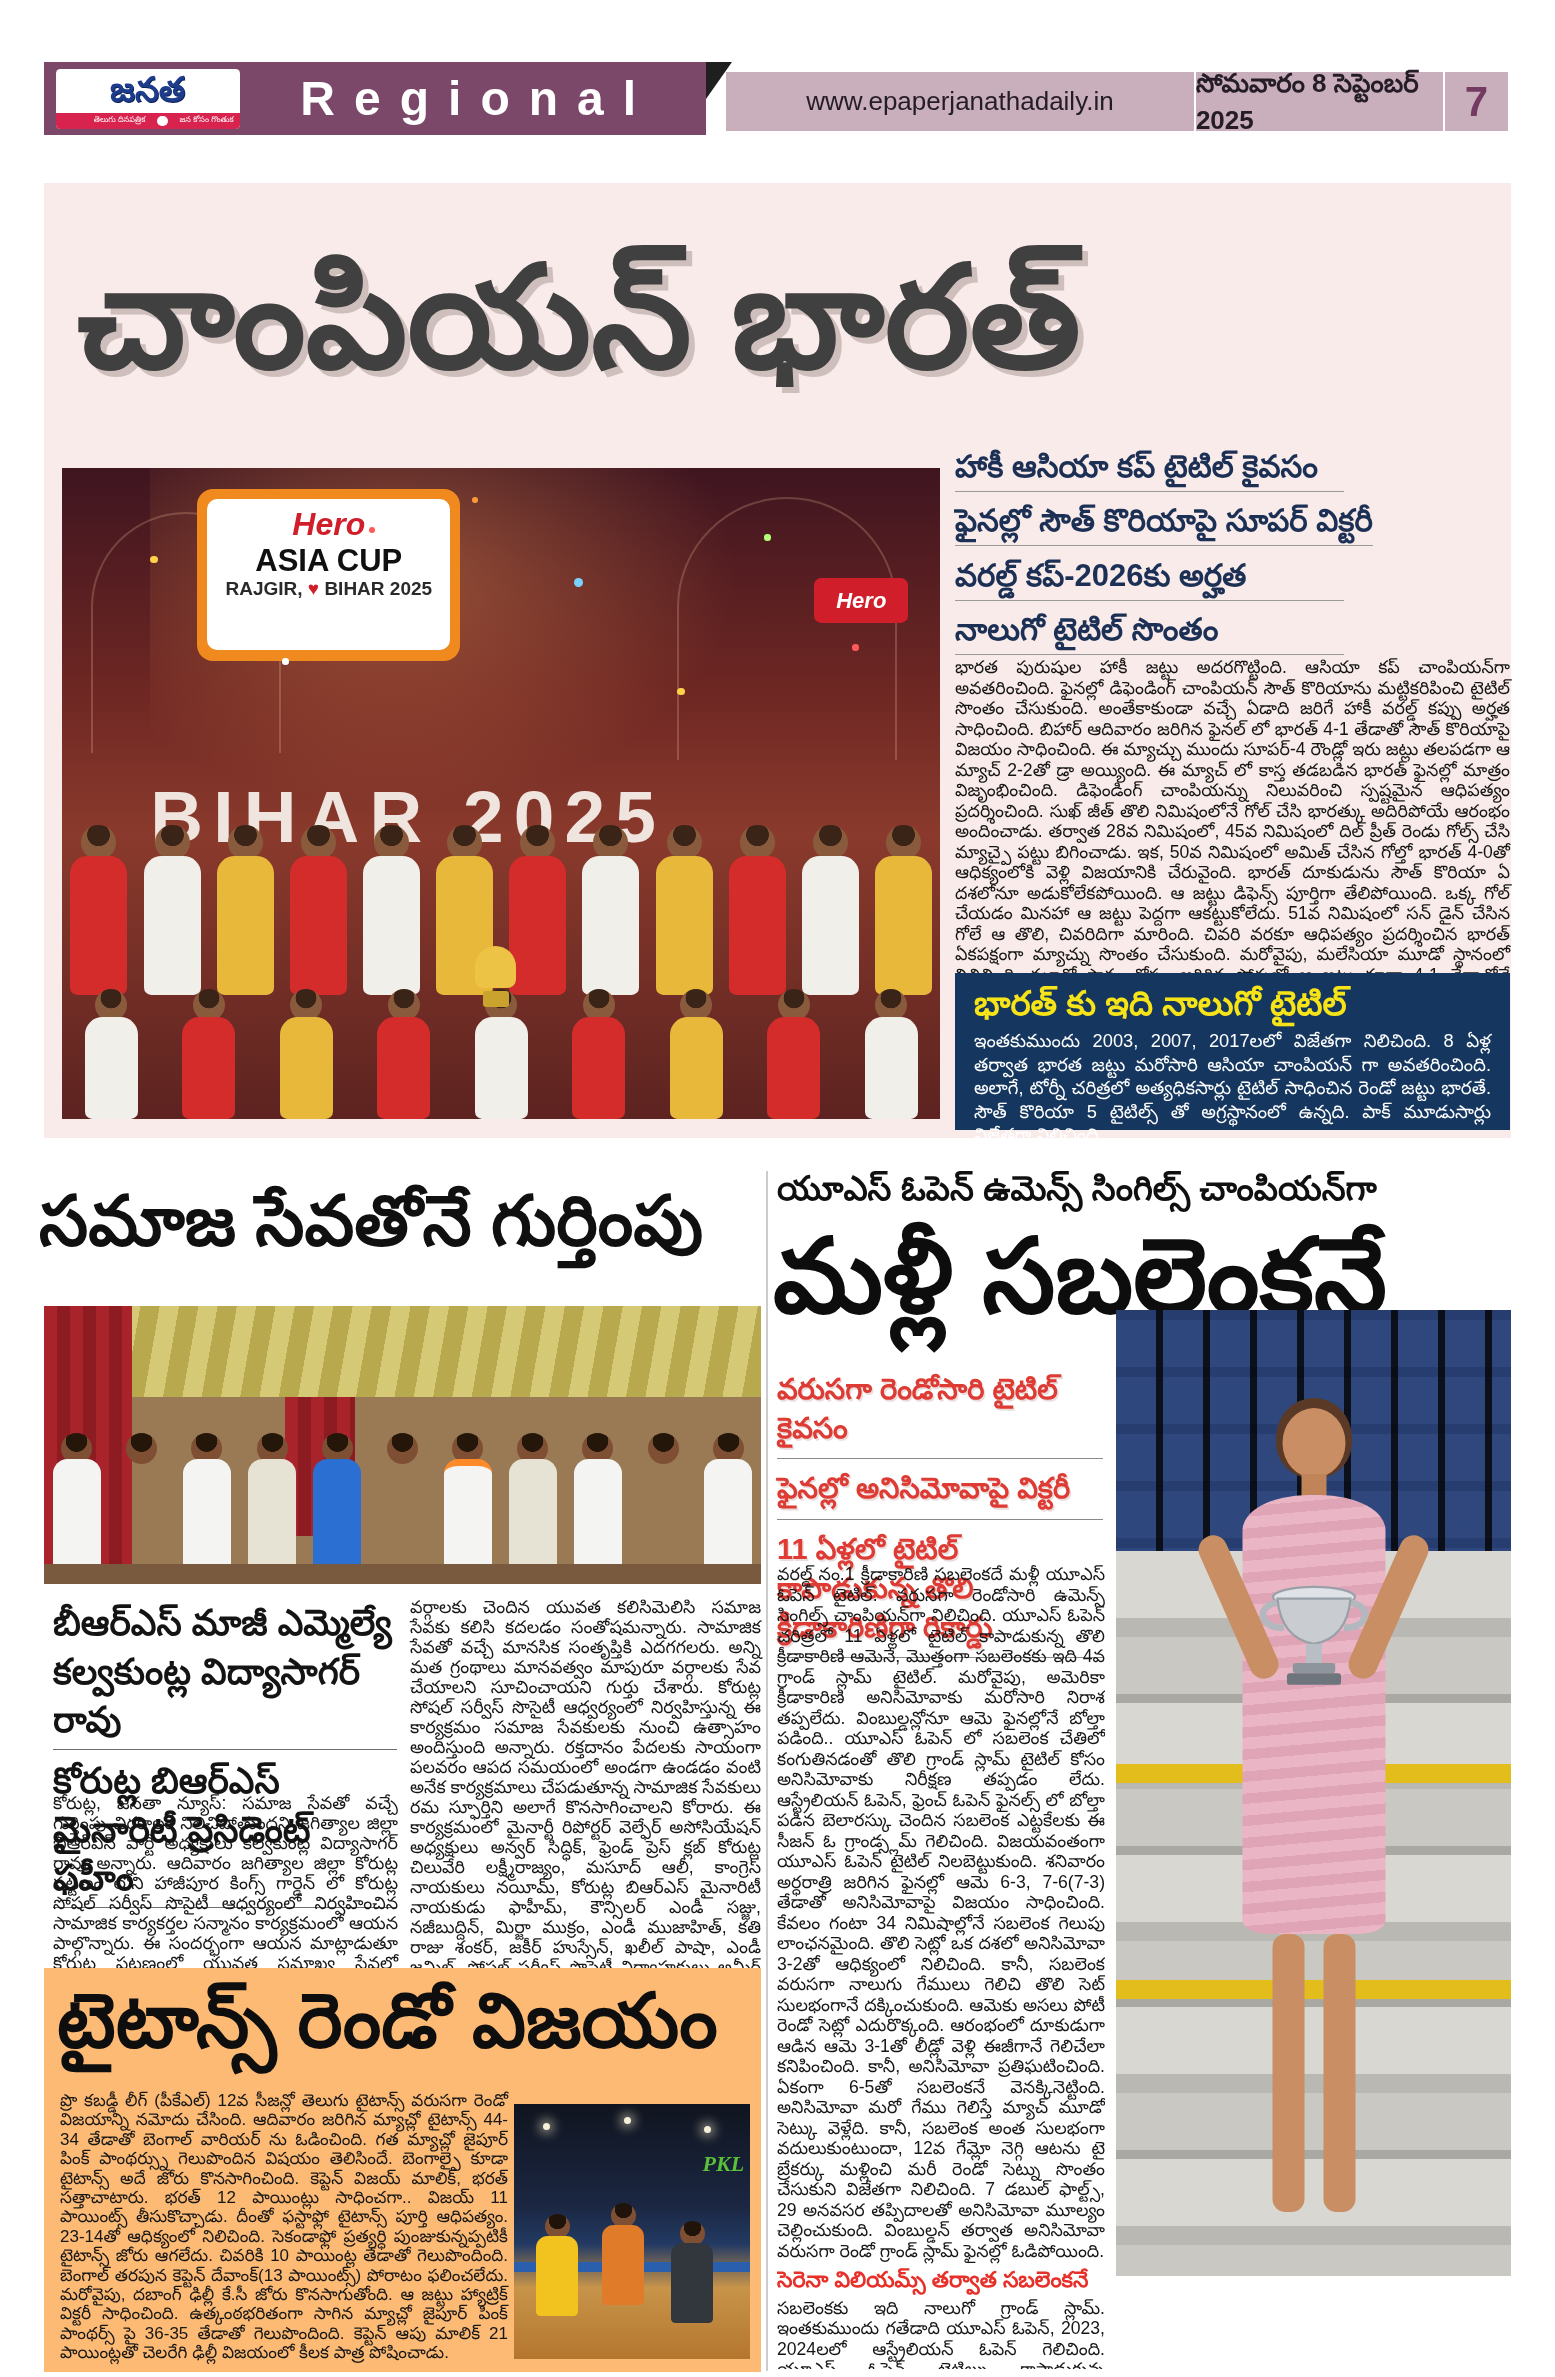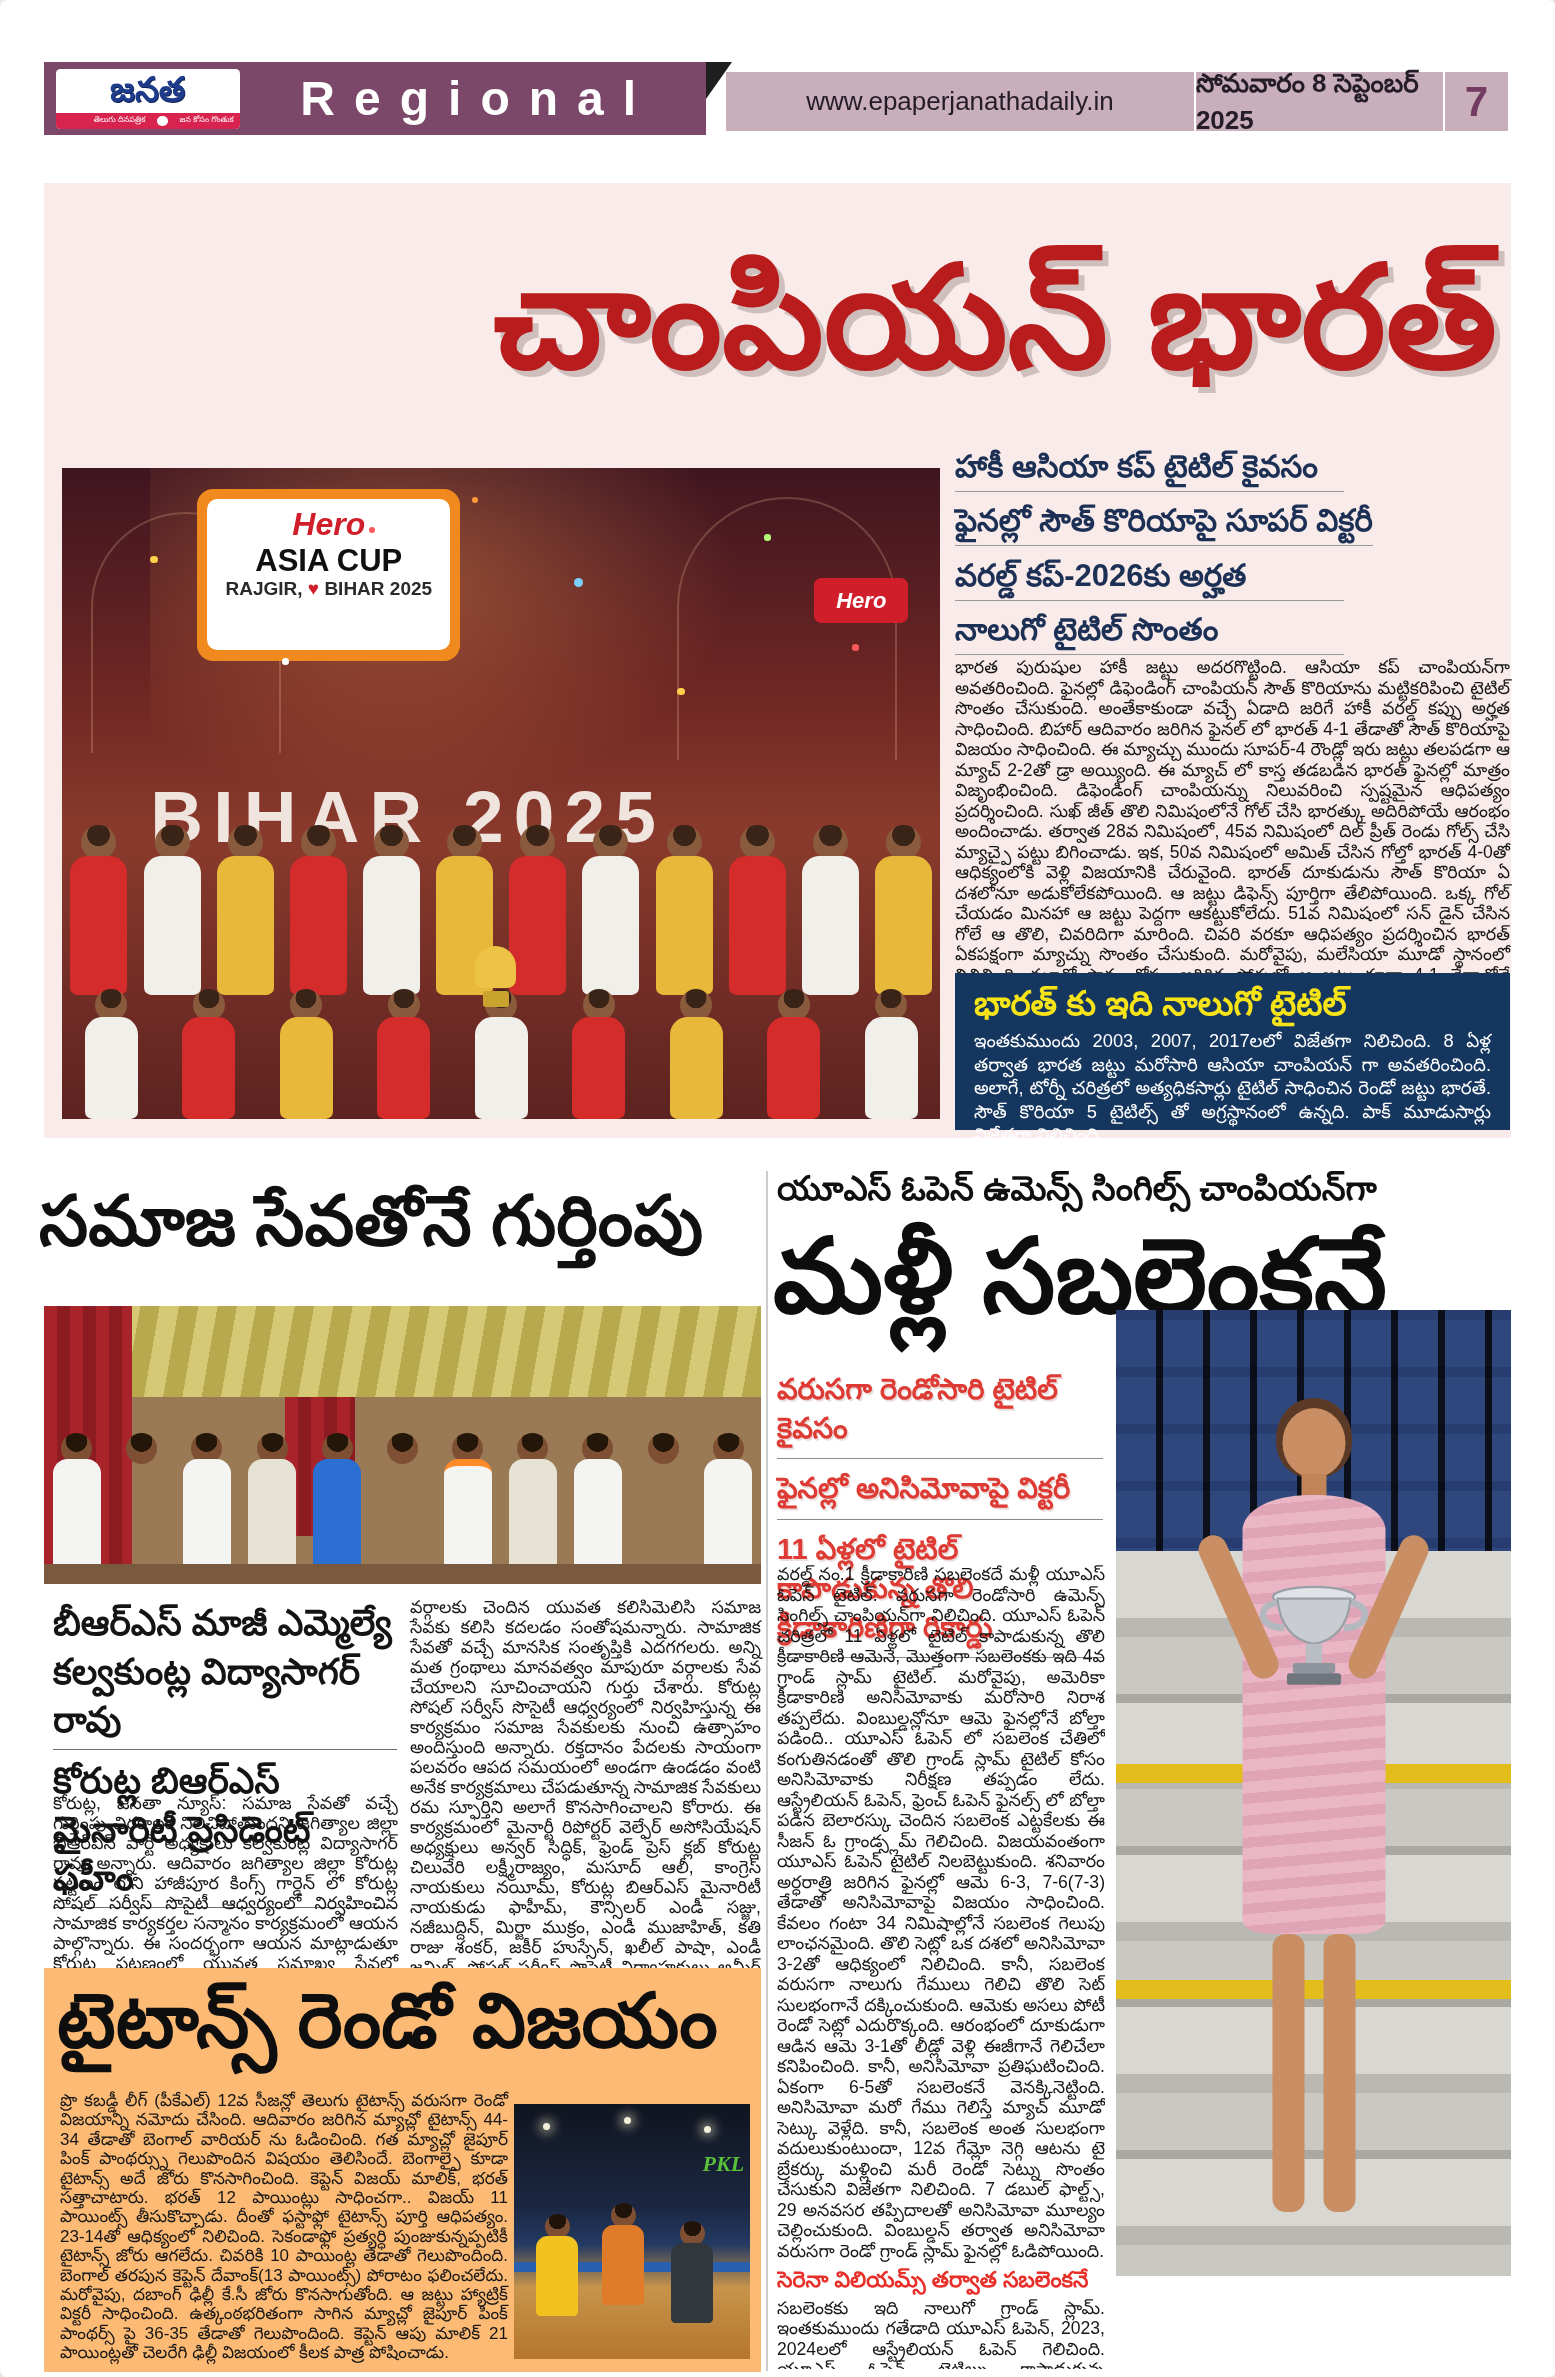--- a/index.html
+++ b/index.html
@@ -1,40 +1,40 @@
 <!DOCTYPE html>
 <html style="font-size:11.7px"><head>
 <meta charset="utf-8">
 <style>
   html,body{margin:0;padding:0;background:#e9e9e9;}
   *{box-sizing:border-box;}
   .page{
     position:relative;width:1556px;height:2377px;background:#ffffff;
     font-family:"Liberation Sans","DejaVu Sans",sans-serif;color:#161616;
-    margin:0 auto;overflow:hidden;border-radius:8px;
+    margin:0 auto;overflow:hidden;
   }
   
   .mast-left{position:absolute;left:44px;top:62px;width:662px;height:73px;background:#7b486a;}
   .logo-box{position:absolute;left:11.7px;top:6.6px;width:184px;height:60px;background:#ffffff;border-radius:4.4px;overflow:hidden;}
   .logo-text{position:absolute;left:0;right:0;top:1.5px;text-align:center;font-size:34px;font-weight:800;color:#1d3c8c;text-shadow:0.7px 0.7px 0 #0d1f52;}
   .logo-strip{position:absolute;left:0;right:0;bottom:0;height:16px;background:#d9234f;color:#ffffff;font-size:8px;display:flex;align-items:center;justify-content:space-around;padding-left:32px;}
   .logo-dot{width:10.2px;height:10.2px;border-radius:50%;background:#ffffff;}
   .section-title{position:absolute;left:220px;right:14.6px;top:0;height:73px;display:flex;align-items:center;justify-content:center;
     color:#ffffff;font-size:48px;font-weight:800;letter-spacing:19px;}
   .fold{position:absolute;left:706px;top:62px;width:0;height:0;border-top:37px solid #1f1f1f;border-right:26px solid transparent;}
   .mast-right{position:absolute;left:726px;top:72px;width:782px;height:59px;background:#c9aebc;display:flex;align-items:stretch;}
   .mr-cell{display:flex;align-items:center;justify-content:center;color:#241c26;}
   .mr-url{flex:0 0 468px;font-size:26px;}
   .mr-date{flex:1 1 auto;font-size:26px;font-weight:700;}
   .mr-page{flex:0 0 63px;font-size:42px;font-weight:800;color:#733a62;}
   .mr-div{width:2.2px;background:#ffffff;}
   
   .hockey-box{position:absolute;left:44px;top:183px;width:1467px;height:955px;background:#f8ebe9;}
-  .hockey-headline{position:absolute;left:33px;top:38px;width:1420px;font-size:143px;line-height:1.35;font-weight:800;color:#b91c1c;
-    white-space:nowrap;text-shadow:5.9px 5.9px 0 rgba(130,110,110,.35);text-align:right;}
+  .hockey-headline{position:absolute;left:33px;top:38px;width:1420px;font-size:143px;line-height:1.35;font-weight:800;color:#404040;
+    white-space:nowrap;text-shadow:5.9px 5.9px 0 rgba(130,110,110,.35);}
   .hockey-photo{position:absolute;left:18.3px;top:285px;width:878px;height:651px;overflow:hidden;
     background:linear-gradient(180deg,#3f1520 0%,#6e2723 34%,#8a3a2c 56%,#5d2320 100%);}
   .glow{position:absolute;left:10%;top:0;width:70%;height:55%;background:radial-gradient(ellipse at 40% 30%,rgba(255,160,90,.38),transparent 65%);}
   .arch{position:absolute;border:2.9px solid rgba(255,215,170,.22);border-bottom:none;border-radius:124px 124px 0 0;}
   .arch.a1{left:29px;top:44px;width:190px;height:241px;}
   .arch.a2{left:615px;top:29px;width:220px;height:263px;}
   .cup-sign{position:absolute;left:135px;top:20.5px;width:263px;height:172px;background:#f08a1e;border-radius:16px;padding:10.2px;}
   .cup-sign-inner{width:100%;height:100%;background:#ffffff;border-radius:10.2px;text-align:center;padding-top:8.8px;}
   .sign-brand{font-size:32px;font-weight:800;font-style:italic;color:#d01f2a;line-height:1.1;}
   .sign-title{font-size:31px;font-weight:800;color:#101010;line-height:1.15;}

